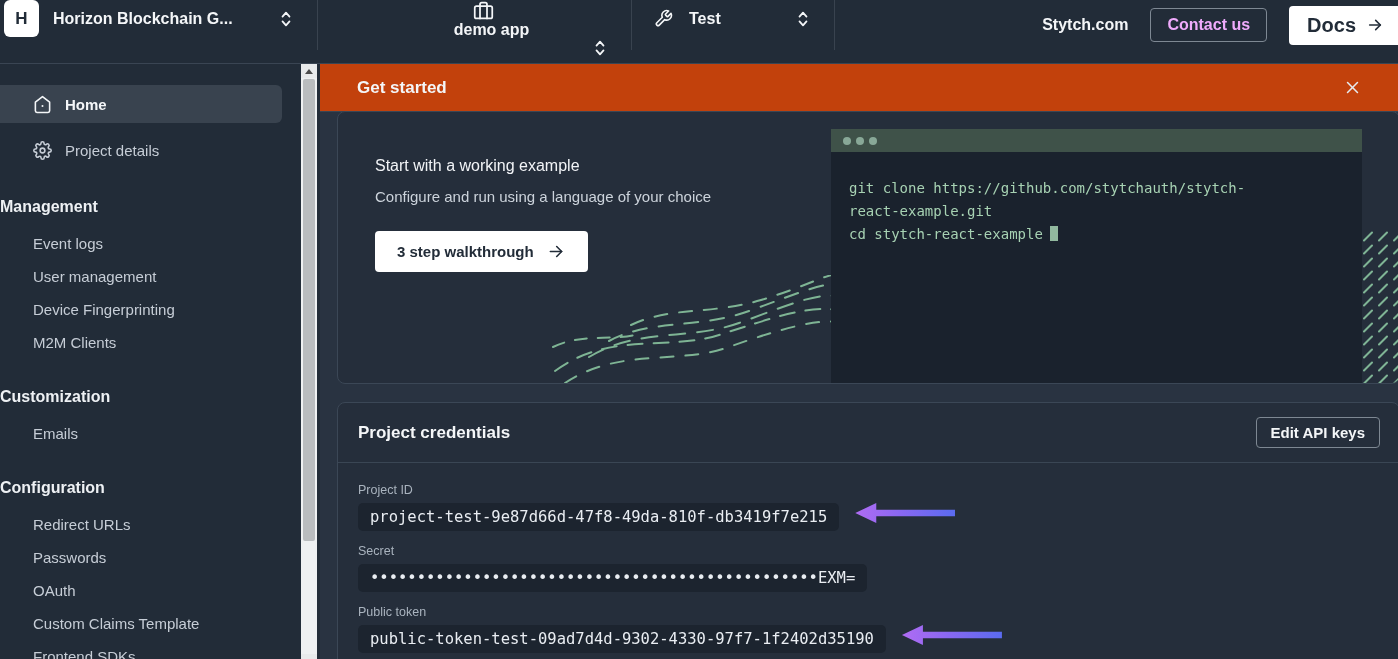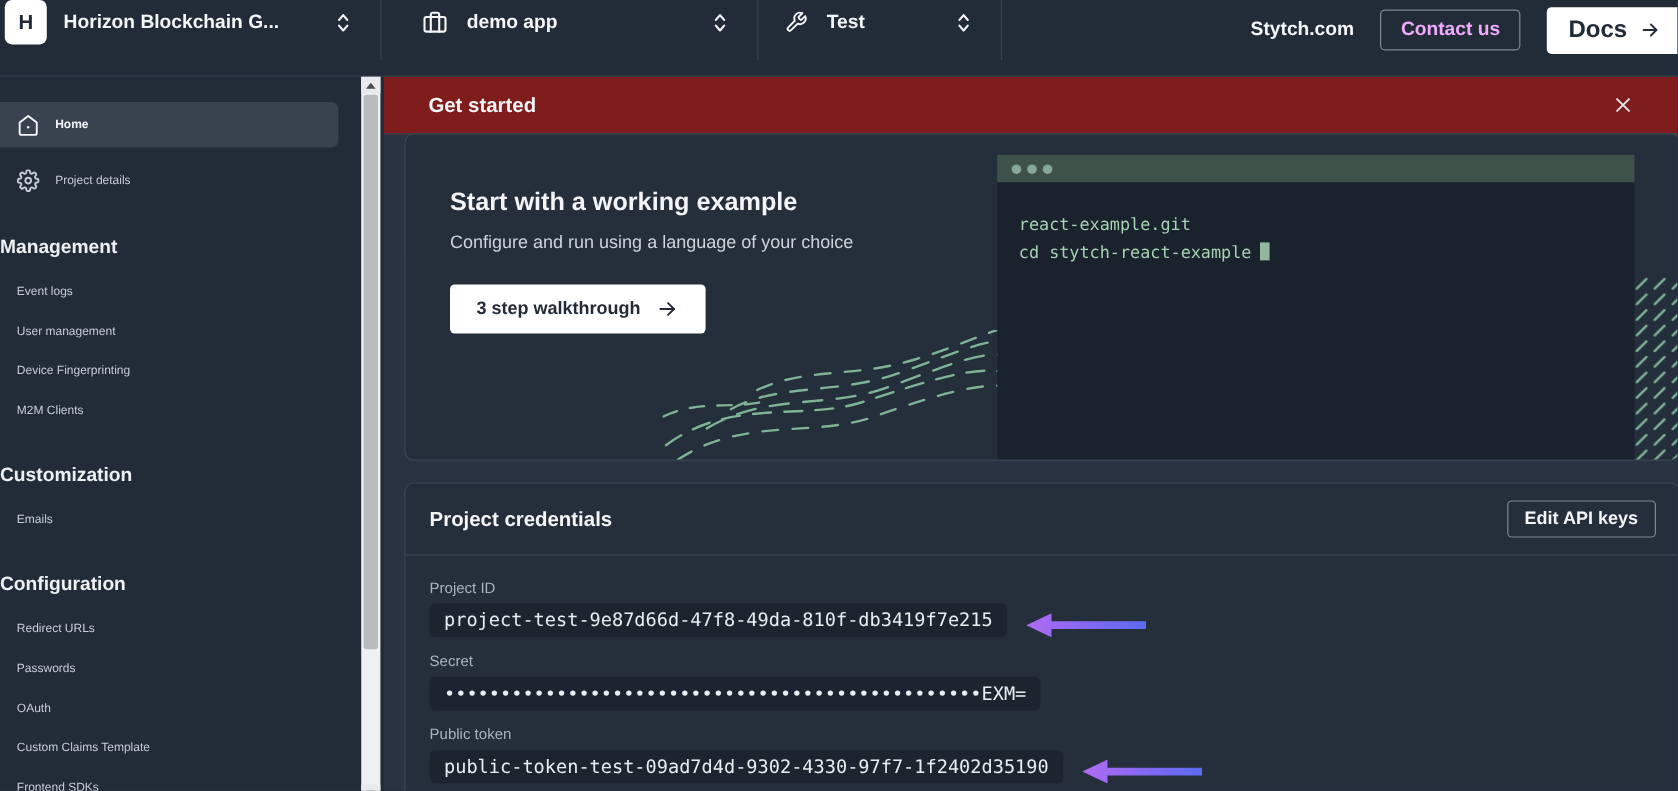--- a/index.html
+++ b/index.html
@@ -13,21 +13,21 @@
   
   .topbar {
     height:64px; background:#222c38; border-bottom:1px solid #3a4553;
     display:flex; align-items:center; padding-bottom:13px;
   }
   .tab {
     height:100%; display:flex; align-items:center; padding-bottom:13px;
     border-right:1px solid #39434f; cursor:pointer;
   }
   .tab-org { width:318px; padding-left:4px; }
-  .tab-app { width:314px; padding-left:34px; }
+  .tab-app { width:314px; padding-left:34px;flex-direction:column; }
   .tab-env { width:203px; padding-left:22px; }
   .tab .chevrons { margin-left:auto; margin-right:24px; }
   .logo-box {
     width:35px; height:37px; background:#fff; border-radius:6px;
     color:#222c38; font-weight:bold; font-size:17px;
     display:flex; align-items:center; justify-content:center; margin-right:14px;
   }
   .tab-label { font-size:16px; font-weight:700; color:#f4f6f8; white-space:nowrap; }
   .tab-icon { margin-right:16px; display:flex; }
   .topbar-right { margin-left:auto; display:flex; align-items:center; gap:22px; padding-right:0; }
@@ -45,21 +45,21 @@
   }
   .btn-docs { border-radius:4px 0 0 4px; padding-right:14px; }
   
   .content { display:flex; height:595px; }
   .sidebar {
     width:320px; background:#222c38; position:relative;
     padding:21px 0 0 0; flex-shrink:0;
   }
   .side-item {
     height:33px; display:flex; align-items:center; gap:13px;
-    padding-left:14px; font-size:10px; color:#c6cdd6; cursor:pointer;
+    padding-left:33px; font-size:15px; color:#c6cdd6; cursor:pointer;
   }
   .side-item.with-icon { height:38px; }
   .side-item.active {
     background:#39434f; border-radius:0 6px 6px 0; margin-right:38px;
     color:#f4f6f8; font-weight:700;
   }
   .side-item .sicon { display:flex; color:#e3e8ed; }
   .side-item.sub { margin-top:8px; }
   .side-section-title {
     margin:25px 0 7px; font-size:16px; font-weight:700; color:#eef1f4;
@@ -77,32 +77,32 @@
   .tri-up { width:0; height:0; border-left:4px solid transparent; border-right:4px solid transparent; border-bottom:5px solid #4c4c4c; }
   .tri-down { width:0; height:0; border-left:4px solid transparent; border-right:4px solid transparent; border-top:5px solid #4c4c4c; }
   .sb-thumb {
     position:absolute; top:15px; left:2px; width:12px; height:462px;
     background:#b9bcbe; border-radius:2px; cursor:grab;
   }
   
   .main { flex:1; position:relative; background:#293341; overflow:hidden; }
   .get-started-bar {
     height:48px; display:flex; align-items:center;
-    padding:0 35px 0 37px; border-bottom:1px solid #3a4654; background:#7f1d1d;
+    padding:0 35px 0 37px; border-bottom:1px solid #3a4654; background:#c2410c;
   }
   .get-started-title { font-size:17px; font-weight:700; color:#f4f6f8; }
   .close-btn { margin-left:auto; background:none; border:none; cursor:pointer; display:flex; padding:2px; }
   .card {
     position:relative; margin:-1px -2px 0 17px;
     background:#252e3b; border:1px solid #3b4756; border-radius:8px;
     overflow:hidden;
   }
   .card-example { height:273px; }
   .example-left { position:absolute; left:37px; top:45px; z-index:3; }
-  .example-title { font-size:21px; font-weight:700; color:#f2f4f7; }
+  .example-title { font-size:16px; font-weight:400; color:#f2f4f7; }
   .example-sub { margin-top:13px; font-size:15px; color:#ccd3db; }
   .walkthrough-btn {
     margin-top:26px; background:#fff; border:none; border-radius:4px;
     padding:12px 22px; font-family:inherit; font-size:15px; font-weight:700;
     color:#222c38; display:flex; align-items:center; gap:12px; cursor:pointer;justify-content:flex-end;
   }
   .waves { position:absolute; left:213px; bottom:-2px; z-index:1; pointer-events:none; }
   .diag-strip { position:absolute; right:0; top:118px; bottom:0; z-index:1; pointer-events:none; }
   
   .terminal {
@@ -128,21 +128,21 @@
   }
   .cred-title { font-size:17px; font-weight:700; color:#f4f6f8; }
   .edit-keys-btn {
     margin-left:auto; background:transparent; border:1.5px solid #7e8893; border-radius:4px;
     color:#f4f6f8; font-family:inherit; font-size:15px; font-weight:700;
     padding:6px 14px; cursor:pointer;
   }
   .cred-body { padding:20px 20px 0; }
   .field-label { font-size:12.5px; color:#a9b3be; margin-bottom:6px; }
   .field-label + .field-row { margin-bottom:13px; }
-  .field-row { display:flex; align-items:flex-end; gap:16px; }
+  .field-row { display:flex; align-items:flex-start; gap:16px; }
   .field-box {
     background:#1c242f; border-radius:5px; padding:5px 12px;
     font-family:"DejaVu Sans Mono", monospace; font-size:15.5px; color:#e9edf2;
     white-space:nowrap;
   }
   .grad-arrow {
     width:100px; height:20px;
     background:linear-gradient(90deg,#b06cf3 0%,#8a68f2 45%,#5a6bf0 100%);
     clip-path:polygon(0 50%, 21% 0, 21% 34%, 100% 34%, 100% 66%, 21% 66%, 21% 100%);
   }
@@ -318,21 +318,21 @@
         </defs>
         <rect width="37" height="155" fill="url(#diag)"></rect>
       </svg>
 
       <div class="terminal">
         <div class="terminal-header">
           <span class="t-dot"></span>
           <span class="t-dot"></span>
           <span class="t-dot"></span>
         </div>
-        <div class="terminal-body"><div>react-example.git</div><div><span>cd stytch-react-example</span><span class="cursor"></span></div></div>
+        <div class="terminal-body"><div>git clone https://github.com/stytchauth/stytch-</div><div>react-example.git</div><div><span>cd stytch-react-example</span><span class="cursor"></span></div></div>
       </div>
     </section>
 
     <section class="card card-credentials">
       <div class="cred-header">
         <span class="cred-title">Project credentials</span>
         <button class="edit-keys-btn">
           <span>Edit API keys</span>
         </button>
       </div>

